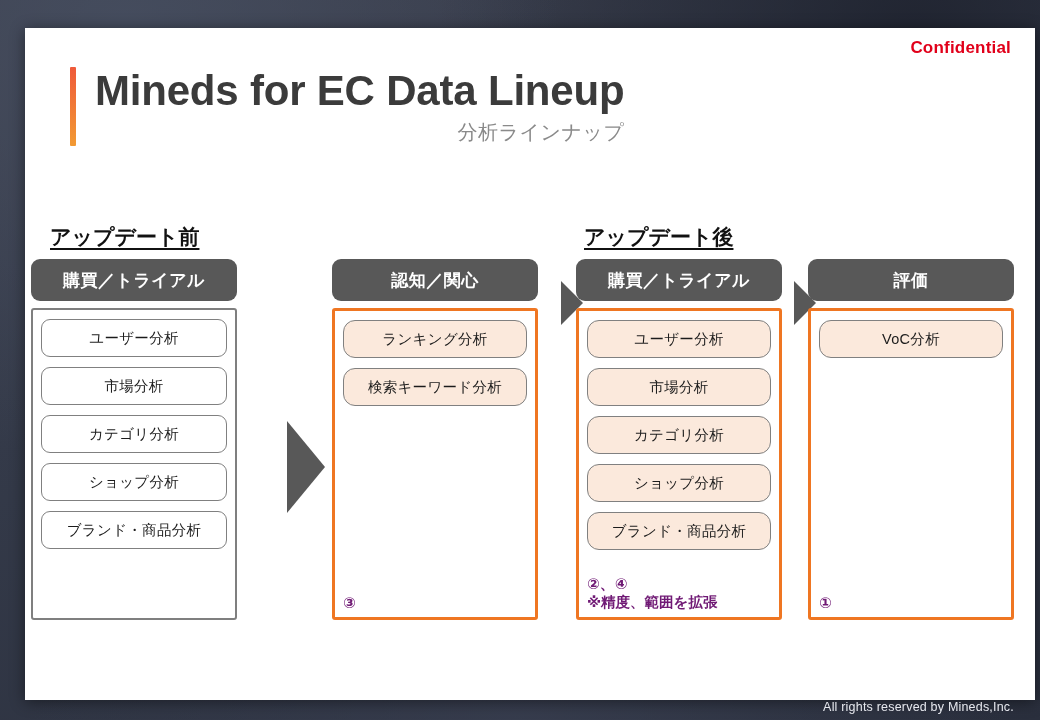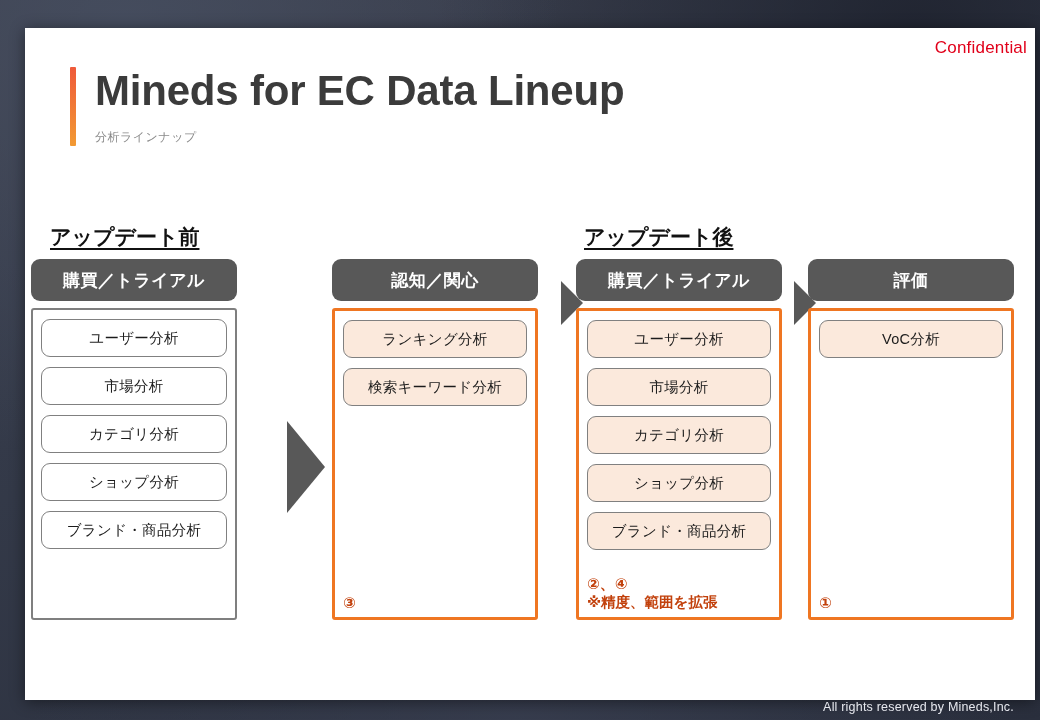--- a/index.html
+++ b/index.html
@@ -35,24 +35,24 @@
     width: 1010px;
     height: 672px;
     background: #ffffff;
     box-shadow: 0 2px 14px rgba(0,0,0,.45);
     overflow: hidden;
   }
 
   
   .confidential {
     position: absolute;
-    right: 8px;
+    right: 24px;
     top: 10px;
     color: #e1001a;
-    font-weight: normal;
+    font-weight: bold;
     font-size: 17px;
     letter-spacing: .2px;
   }
 
   
   .title-wrap {
     position: absolute;
     left: 45px;
     top: 39px;
     display: flex;
@@ -68,24 +68,25 @@
   .title-texts { display: flex; flex-direction: column; justify-content: center; }
   .title-main {
     font-size: 42px;
     font-weight: bold;
     color: #3b3b3b;
     line-height: 1.12;
     letter-spacing: -0.2px;
     white-space: nowrap;
   }
   .title-sub {
-    font-size: 12px;
+    font-size: 20px;
     color: #8a8a8a;
-    margin-top: 15px;
+    margin-top: 5px;
     letter-spacing: .5px;
+    text-align: right;
   }
 
   
   .section-caption {
     position: absolute;
     font-size: 21px;
     font-weight: bold;
     color: #111;
     text-decoration: underline;
     text-underline-offset: 4px;
@@ -137,27 +138,27 @@
     border-radius: 9px;
     background: #ffffff;
     display: flex;
     align-items: center;
     justify-content: center;
     font-size: 14.5px;
     color: #1b1b1b;
     margin-bottom: 10px;
     letter-spacing: .3px;
   }
-  .chip.tinted { background: #fbe9dc; }
+  .chip.tinted { background: #fbe9dc; border-radius: 12px; }
 
   .footnotes {
     position: absolute;
     left: 8px;
     bottom: 5px;
-    color: #c2410c;
+    color: #701a75;
     font-weight: bold;
     font-size: 15px;
     line-height: 1.28;
   }
   .footnotes .fn-note { font-size: 14.5px; }
 
   
   .big-arrow {
     position: absolute;
     left: 262px;

